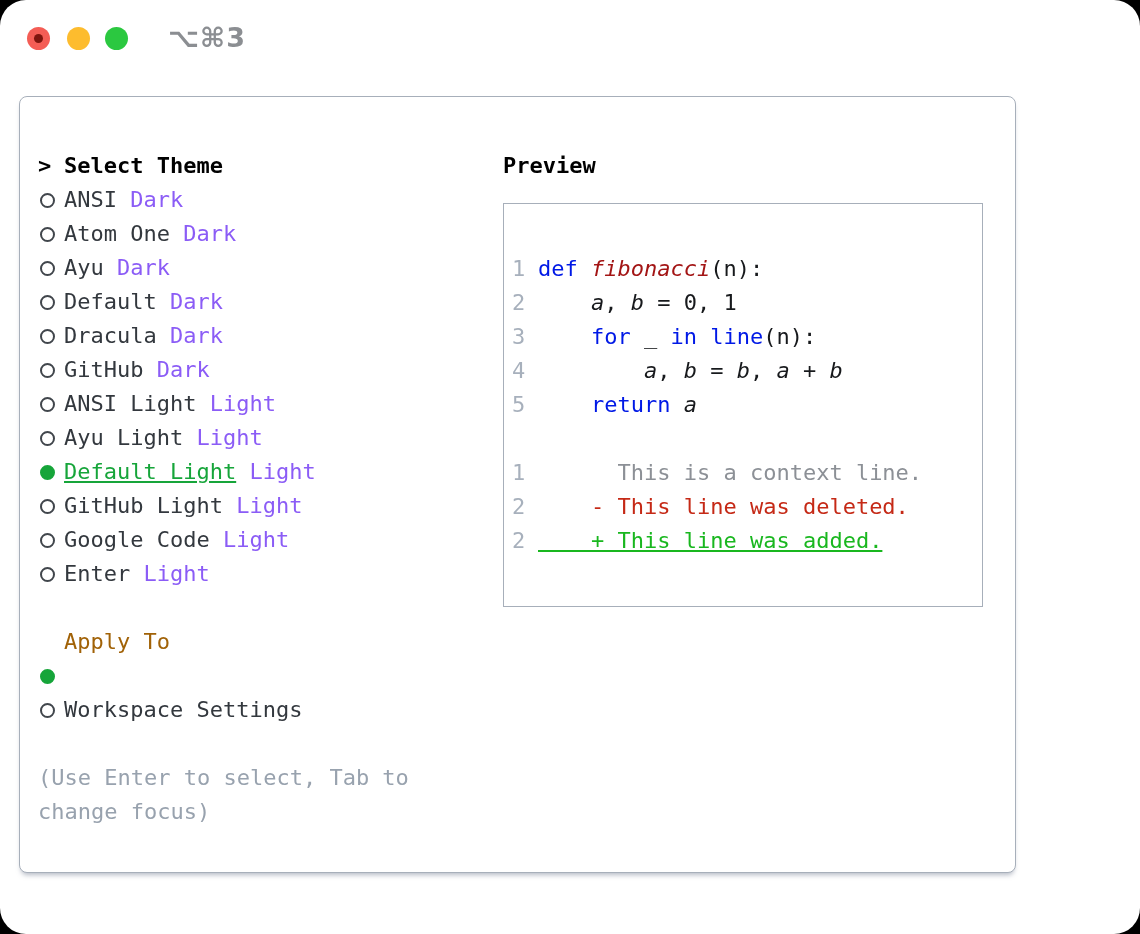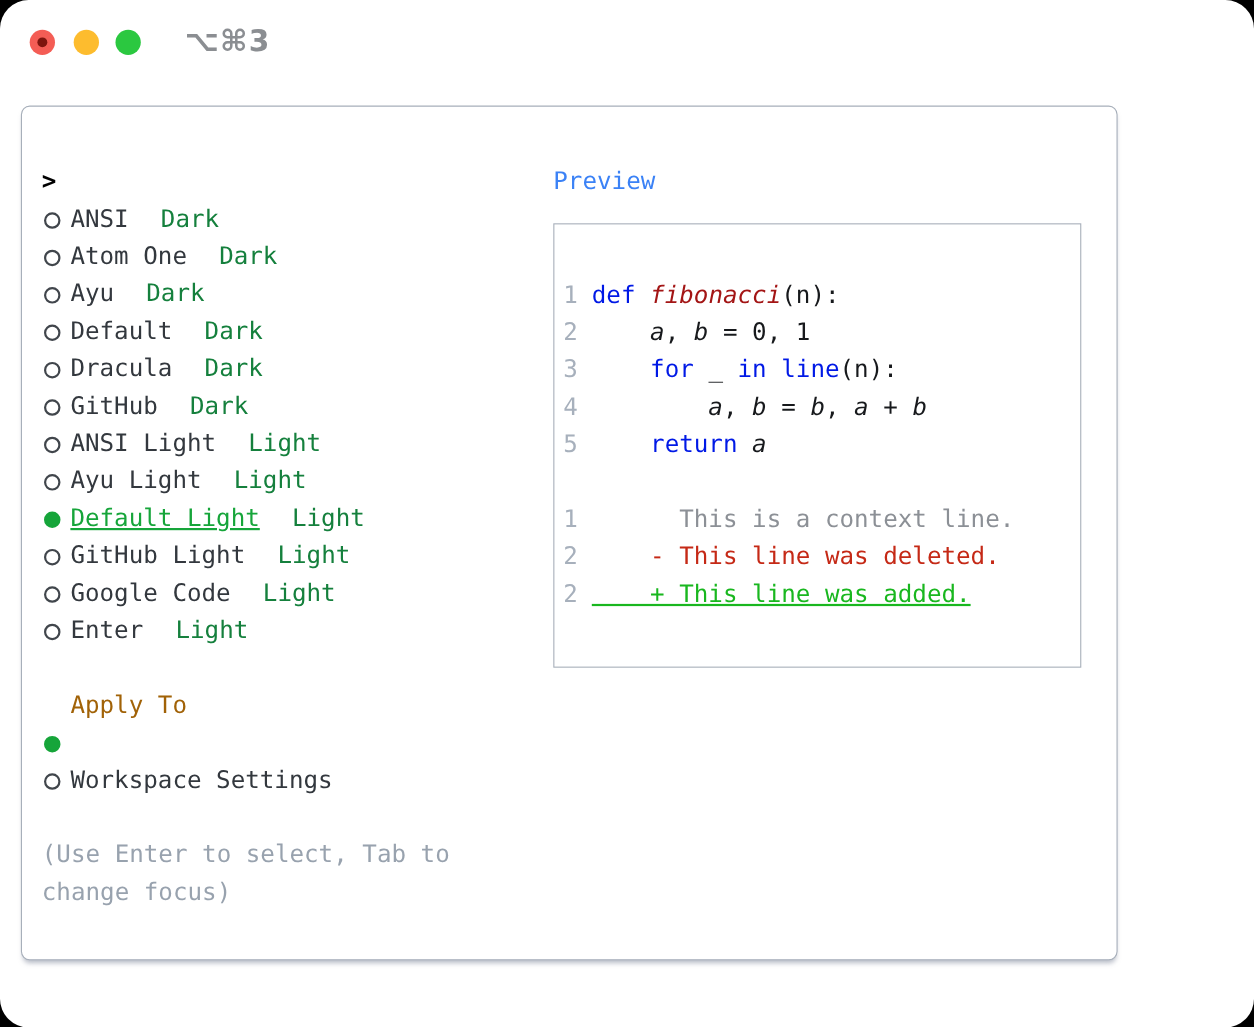--- a/index.html
+++ b/index.html
@@ -41,27 +41,27 @@
   }
   .left-col{width:465px;flex:none;}
   .right-col{flex:1;}
   .row{height:34px;display:flex;align-items:center;white-space:pre;}
   .marker{width:26px;flex:none;display:flex;align-items:center;}
   .prompt{font-weight:700;color:#000;}
   .title-label{font-weight:700;color:#000;}
   .dot{width:11px;height:11px;border-radius:50%;border:2px solid #41464c;margin-left:2px;}
   .dot.filled{background:#16a53a;border-color:#16a53a;}
   .theme-label{color:#33383e;}
-  .variant{color:#15803d;margin-left:16px;}
+  .variant{color:#8b5cf6;}
   .row.selected .theme-label{color:#16a53a;text-decoration:underline;}
   .apply-title{color:#a16207;}
   .hint{color:#98a2ae;}
   .spacer{height:34px;}
   
-  .preview-heading{font-weight:400;color:#3b82f6;}
+  .preview-heading{font-weight:700;color:#000000;}
   .preview-box{
     margin-top:20px;width:480px;height:404px;box-sizing:border-box;
     border:1.5px solid #a7afba;background:#fff;
     padding:48px 0 0 8px;
     font-size:22px;line-height:34px;
   }
   .cline{height:34px;display:flex;white-space:pre;}
   .lnum{width:26px;flex:none;color:#a7b0bc;}
   .seg-k{color:#0019e6;}
   .seg-f{color:#a31515;font-style:italic;}
@@ -80,21 +80,21 @@
     <div class="light close"></div>
     <div class="light min"></div>
     <div class="light zoomb"></div>
     <div class="shortcut">⌥⌘3</div>
   </div>
 
   <div class="panel">
 
     <div class="left-col">
       <div class="row">
-        <span class="marker prompt">&gt;</span>
+        <span class="marker prompt">&gt;</span><span class="title-label">Select Theme</span>
       </div>
       <div id="theme-items">
           <div class="row"><span class="marker"><span class="dot"></span></span><span class="theme-label">ANSI</span><span class="variant"> Dark</span></div>
           <div class="row"><span class="marker"><span class="dot"></span></span><span class="theme-label">Atom One</span><span class="variant"> Dark</span></div>
           <div class="row"><span class="marker"><span class="dot"></span></span><span class="theme-label">Ayu</span><span class="variant"> Dark</span></div>
           <div class="row"><span class="marker"><span class="dot"></span></span><span class="theme-label">Default</span><span class="variant"> Dark</span></div>
           <div class="row"><span class="marker"><span class="dot"></span></span><span class="theme-label">Dracula</span><span class="variant"> Dark</span></div>
           <div class="row"><span class="marker"><span class="dot"></span></span><span class="theme-label">GitHub</span><span class="variant"> Dark</span></div>
           <div class="row"><span class="marker"><span class="dot"></span></span><span class="theme-label">ANSI Light</span><span class="variant"> Light</span></div>
           <div class="row"><span class="marker"><span class="dot"></span></span><span class="theme-label">Ayu Light</span><span class="variant"> Light</span></div>

